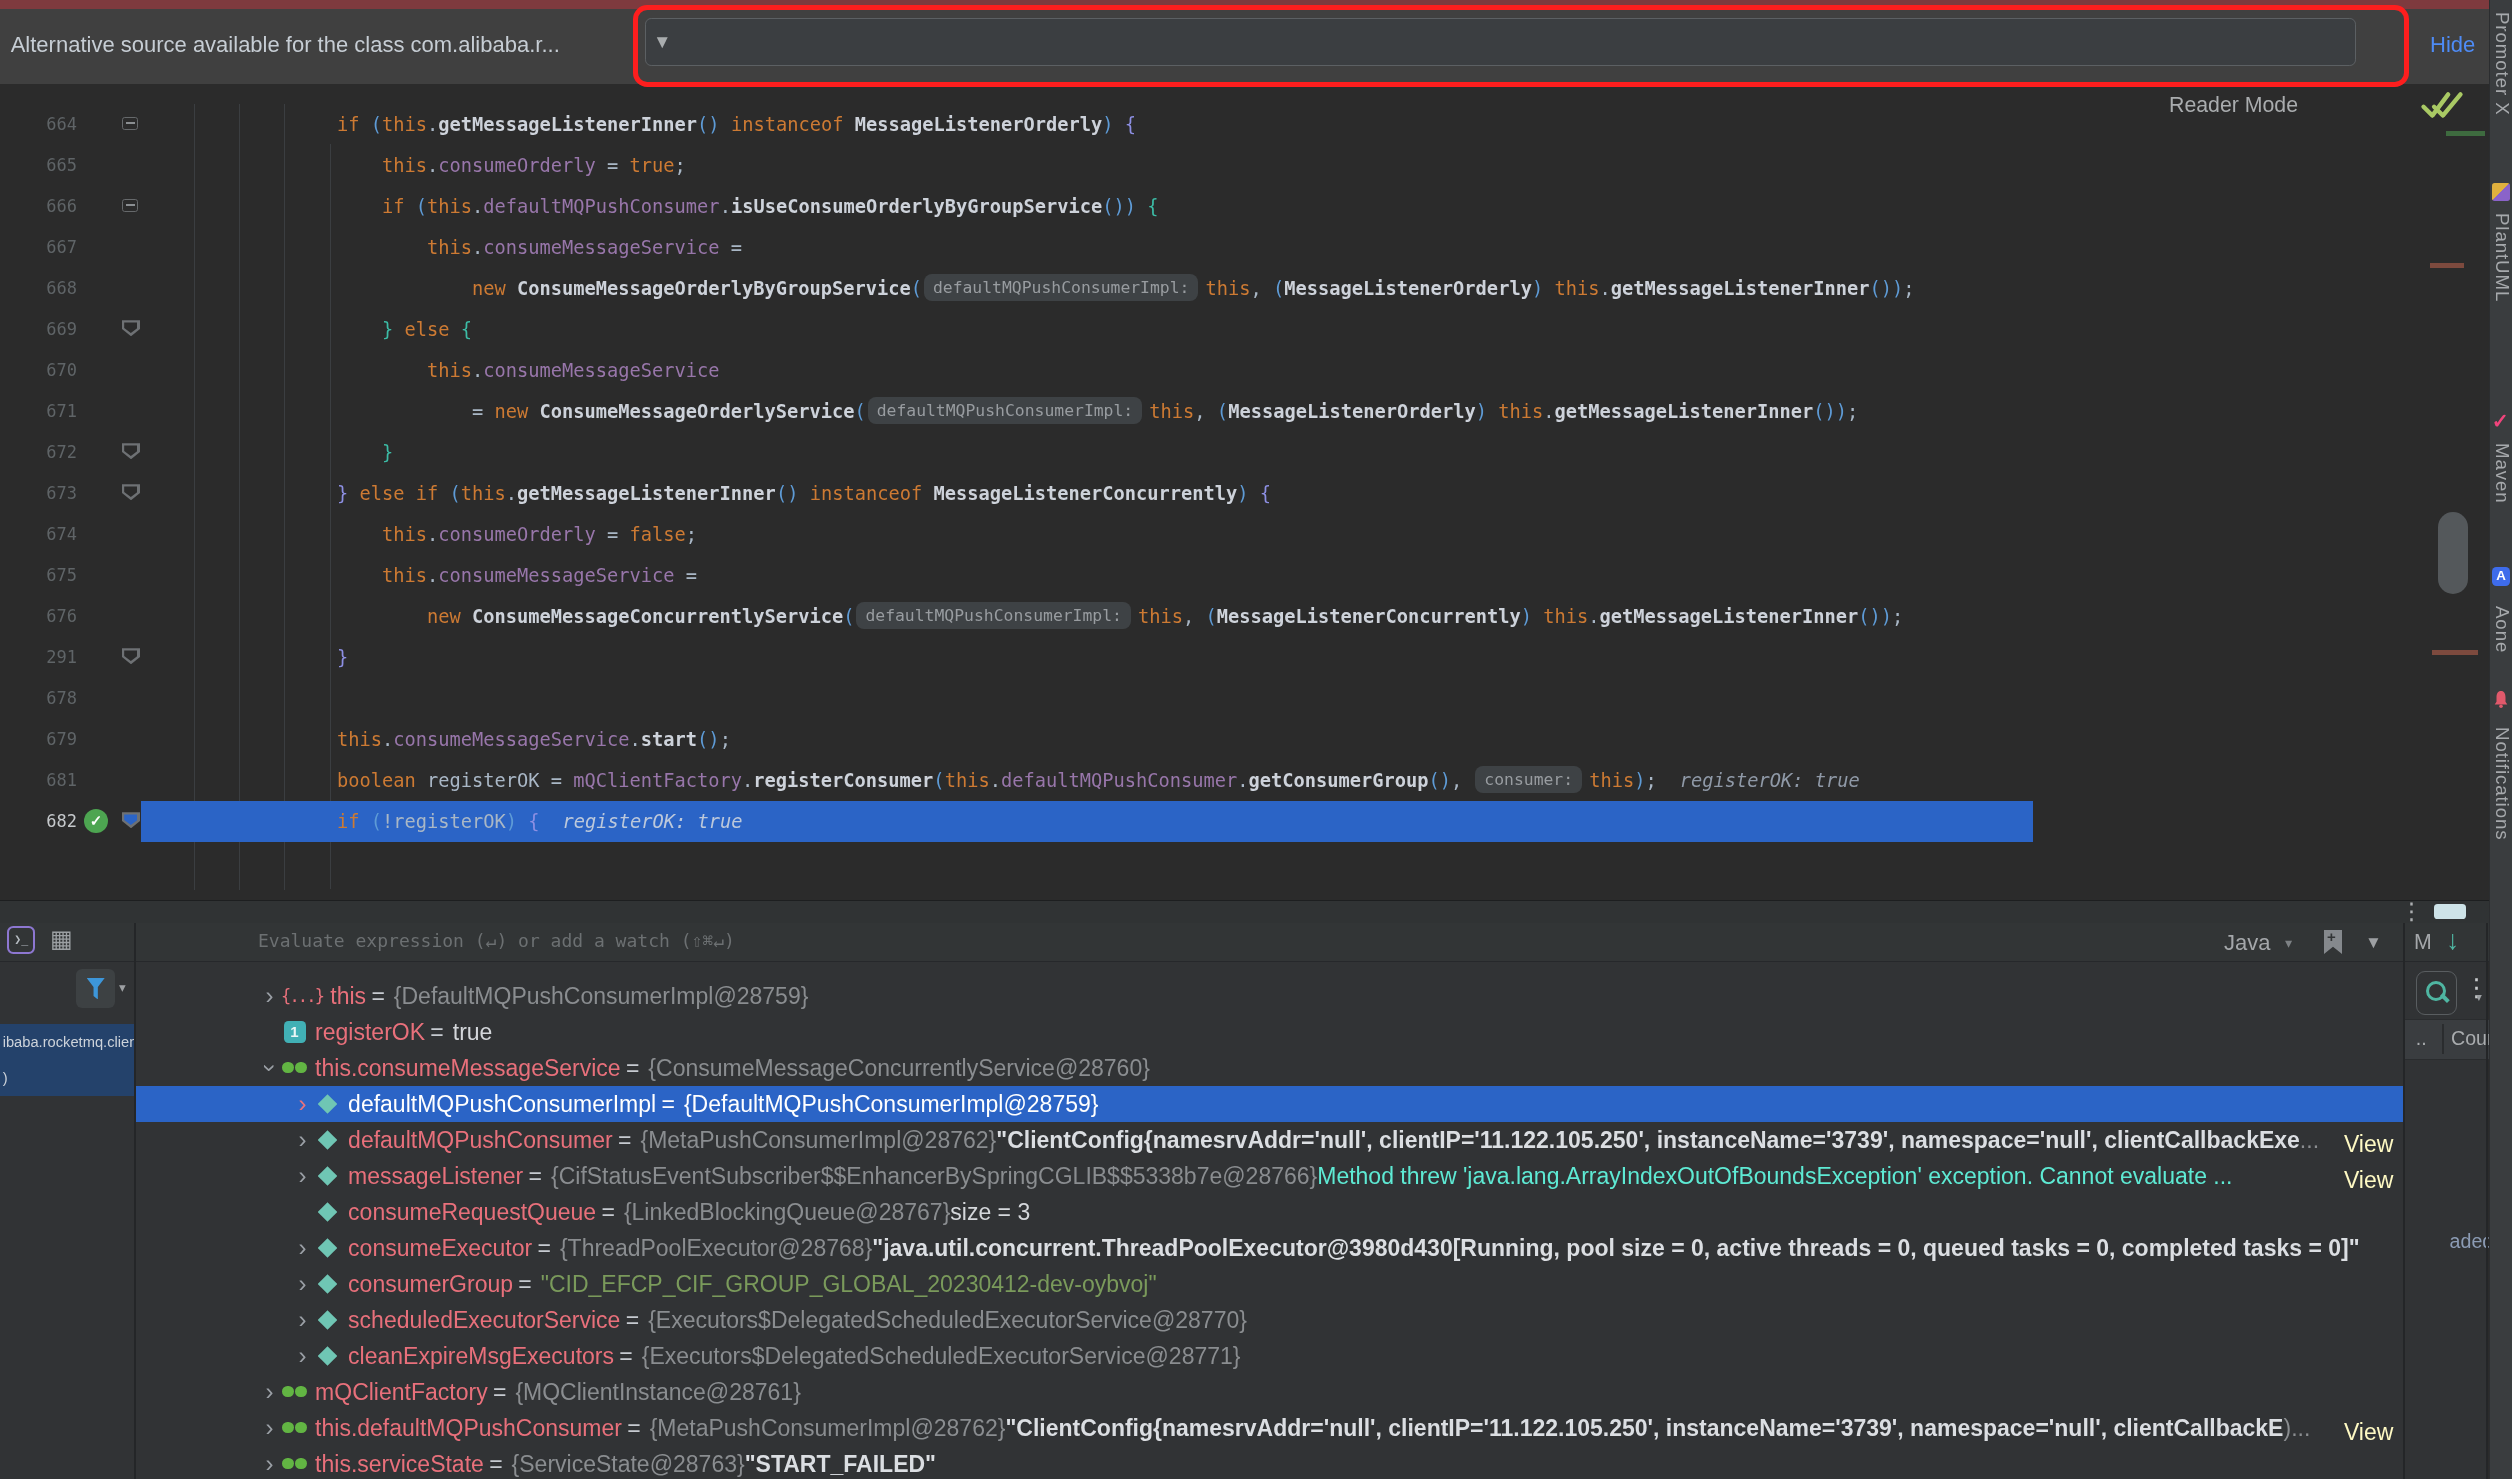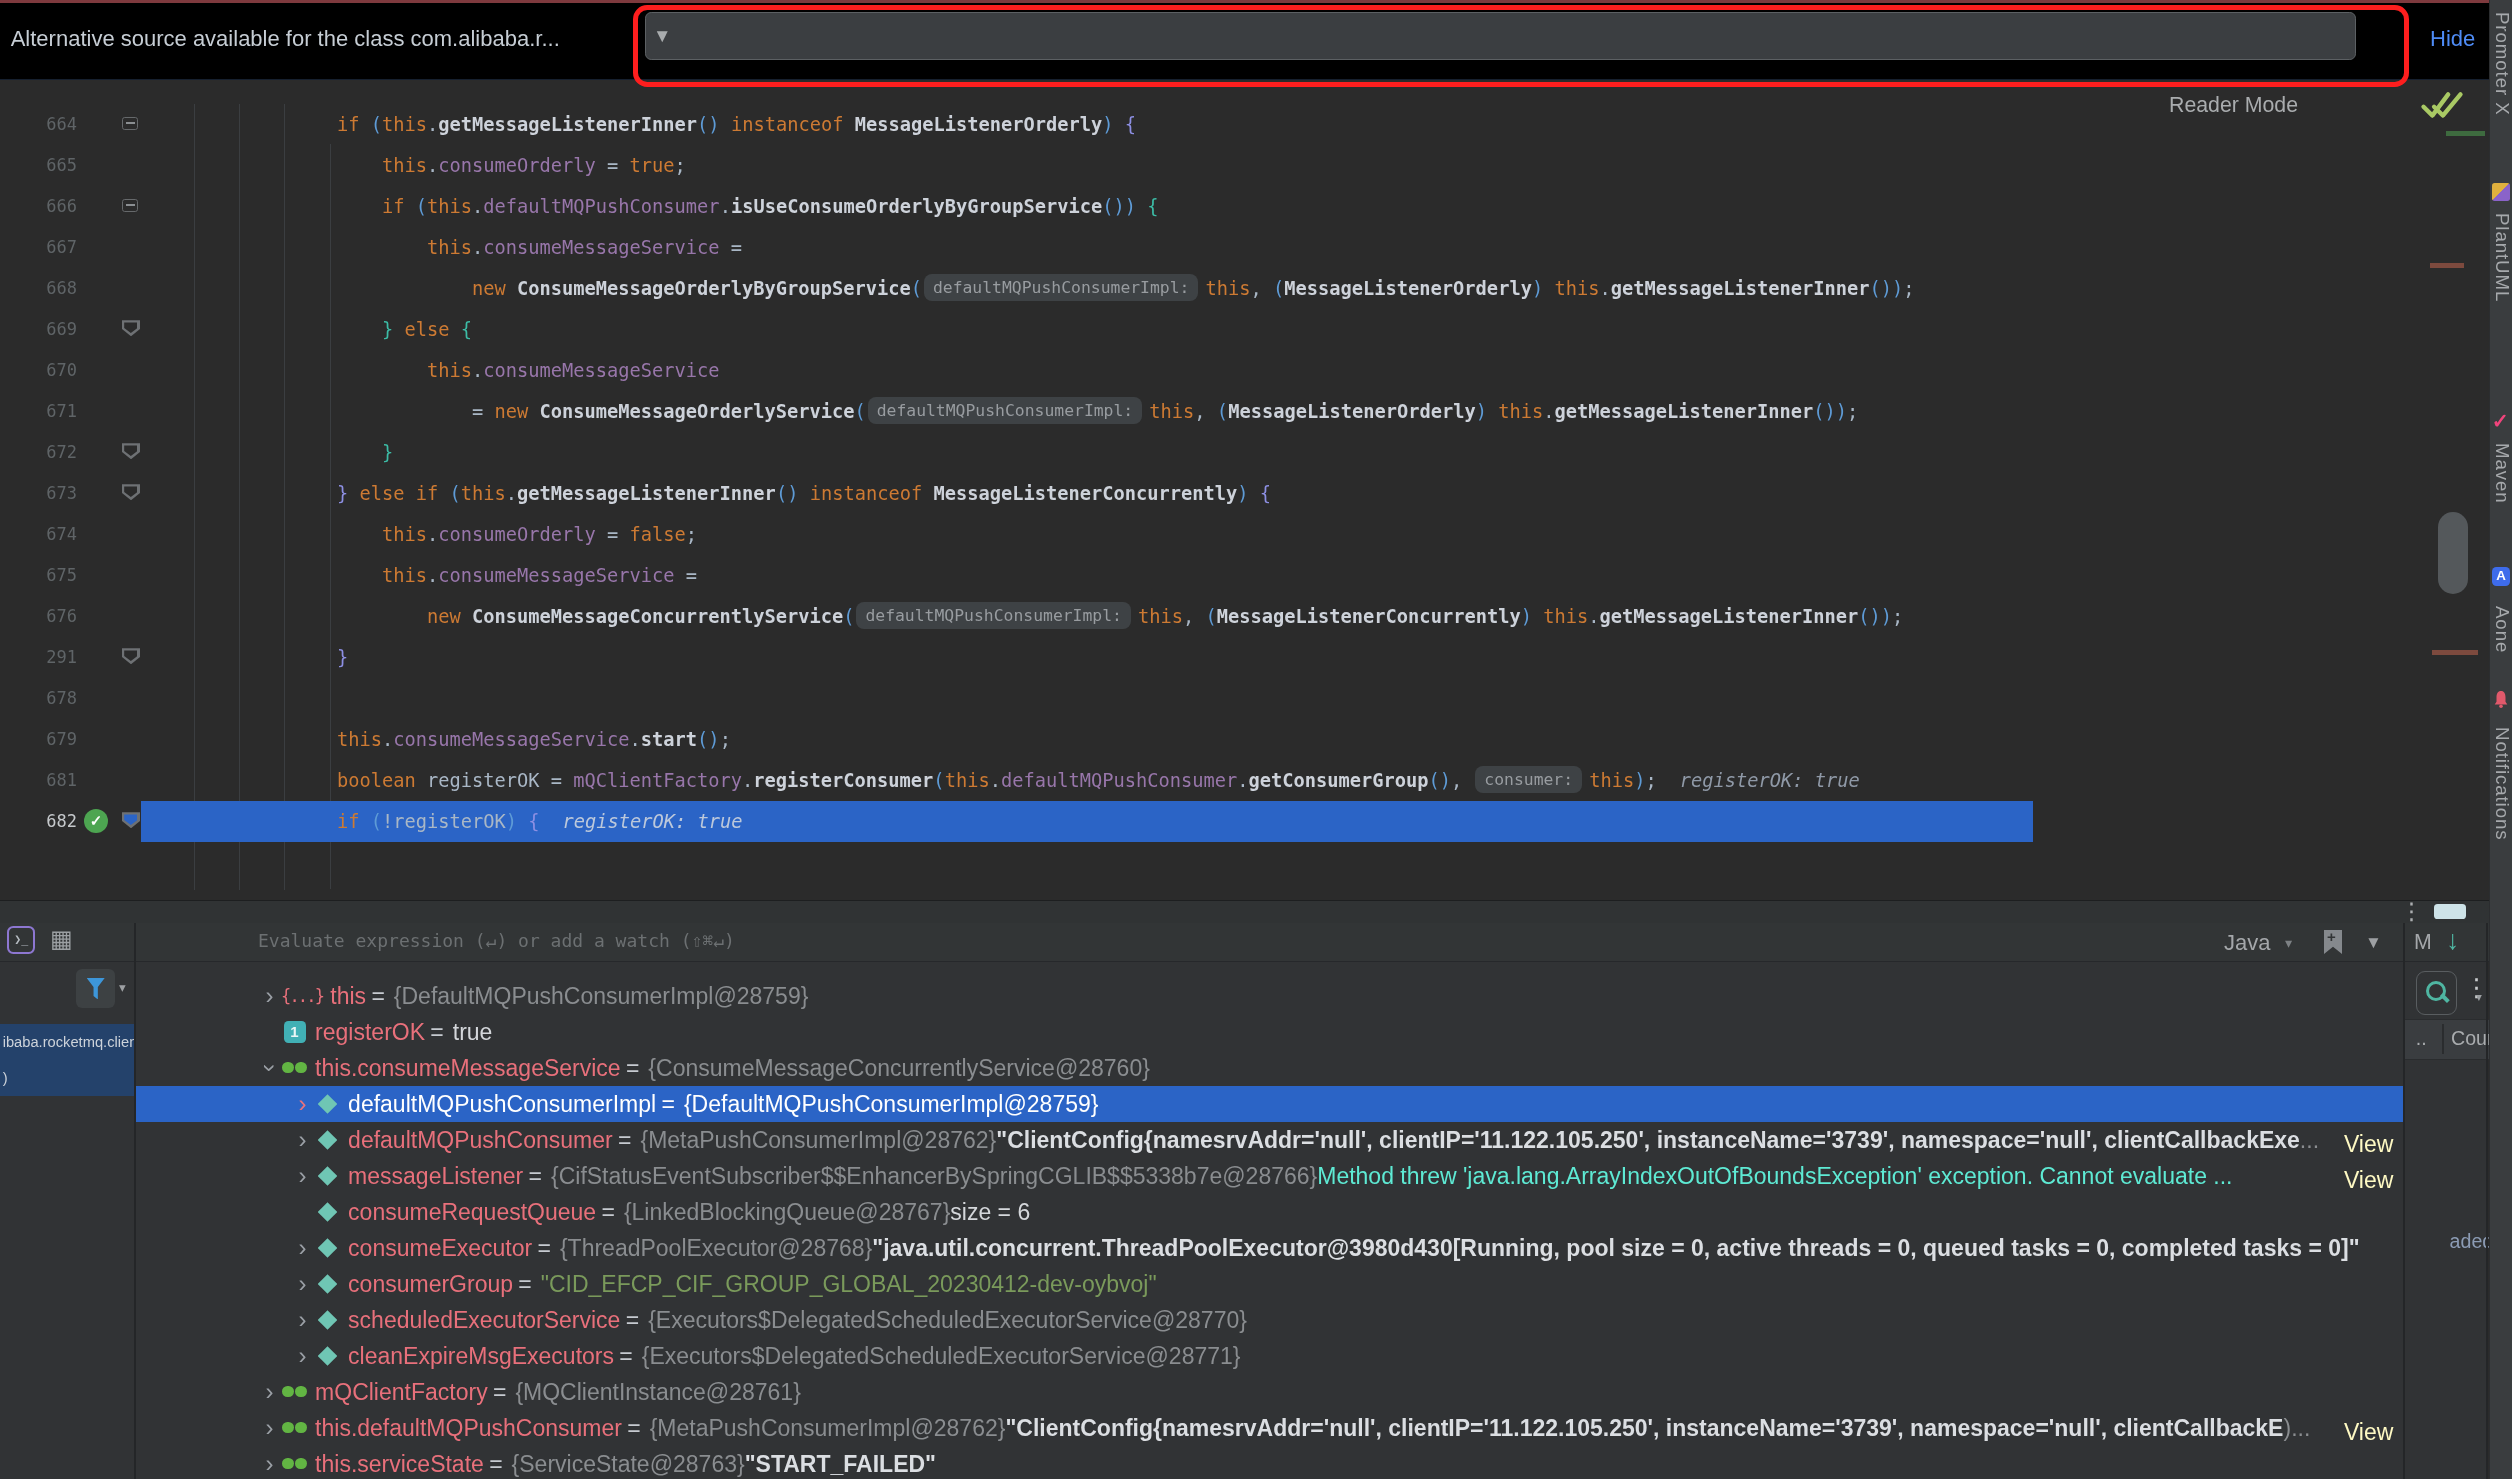--- a/index.html
+++ b/index.html
@@ -2,21 +2,21 @@
 <html style="font-size:14.2px"><head>
 <meta charset="utf-8">
 <style>
   html,body{margin:0;padding:0;background:#1e1f22;}
   #app{position:relative;width:2512px;height:1479px;background:#2B2B2B;overflow:hidden;
        font-family:"Liberation Sans",sans-serif;-webkit-font-smoothing:antialiased;}
   .abs{position:absolute;}
 
   
   #accent-strip{left:0;top:0;width:2489px;height:9px;background:#7E3A3E;}
-  #banner{left:0;top:3px;width:2489px;height:76px;background:#000000;border-bottom:0.9px solid #16202F;}
+  #banner{left:0;top:9px;width:2489px;height:76px;background:#404040;border-bottom:0.9px solid #16202F;}
   #banner-notice{left:10.7px;top:23px;font-size:22px;color:#C6CDD4;}
   #src-combo{left:645px;top:9px;width:1711px;height:48px;background:#3B3E41;border:1.8px solid #5C6063;
              border-radius:6.2px;box-sizing:border-box;display:flex;align-items:center;}
   #src-combo-text{margin-left:14.2px;font-size:21.3px;color:#CBD2D9;white-space:nowrap;overflow:hidden;flex:1;}
   #src-combo-arrow{margin:0 16px 0 7.1px;color:#A9ACAE;font-size:18.7px;}
   #red-annotation{left:633px;top:5.3px;width:1776px;height:82px;border:5.3px solid #FE1E1E;border-radius:14.2px;box-sizing:border-box;pointer-events:none;z-index:40;}
   #hide-link{left:2430px;top:23px;font-size:22px;color:#4E8BF5;cursor:pointer;}
 
   
   #editor{left:0;top:84px;width:2489px;height:815px;overflow:hidden;background:#2B2B2B;}
@@ -268,21 +268,21 @@
           <span class="view-link">View</span>
         </div>
         <div class="var-row">
           <span class="chev" style="margin-left: 156px;"></span>
           <span class="vicon">
             <span class="ic-field"></span>
           </span>
           <span class="vname">consumeRequestQueue</span>
           <span class="sep">=</span>
           <span class="vgray">{LinkedBlockingQueue@28767} </span>
-          <span class="vwhite">size = 6</span>
+          <span class="vwhite">size = 3</span>
         </div>
         <div class="var-row">
           <span class="chev" style="margin-left: 156px;">›</span>
           <span class="vicon">
             <span class="ic-field"></span>
           </span>
           <span class="vname">consumeExecutor</span>
           <span class="sep">=</span>
           <span class="vgray">{ThreadPoolExecutor@28768} </span>
           <span class="vbold">"java.util.concurrent.ThreadPoolExecutor@3980d430[Running, pool size = 0, active threads = 0, queued tasks = 0, completed tasks = 0]"</span>

